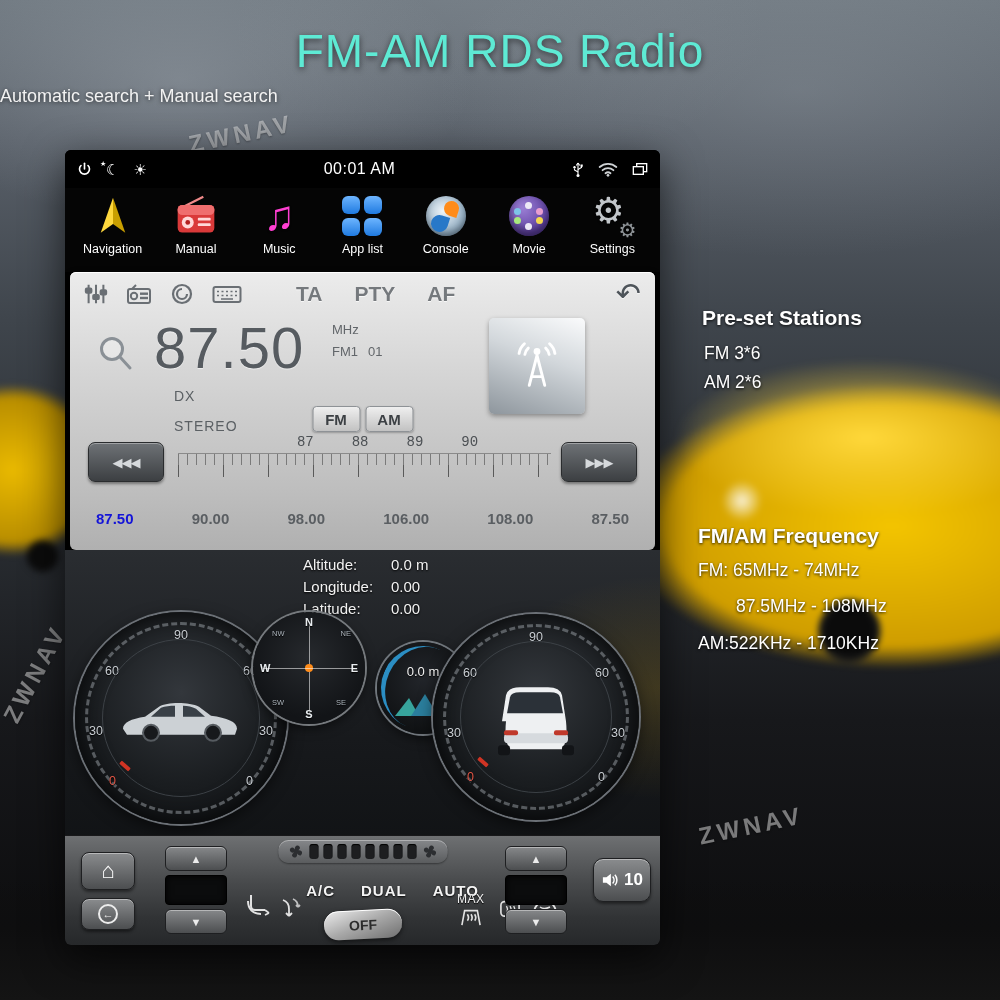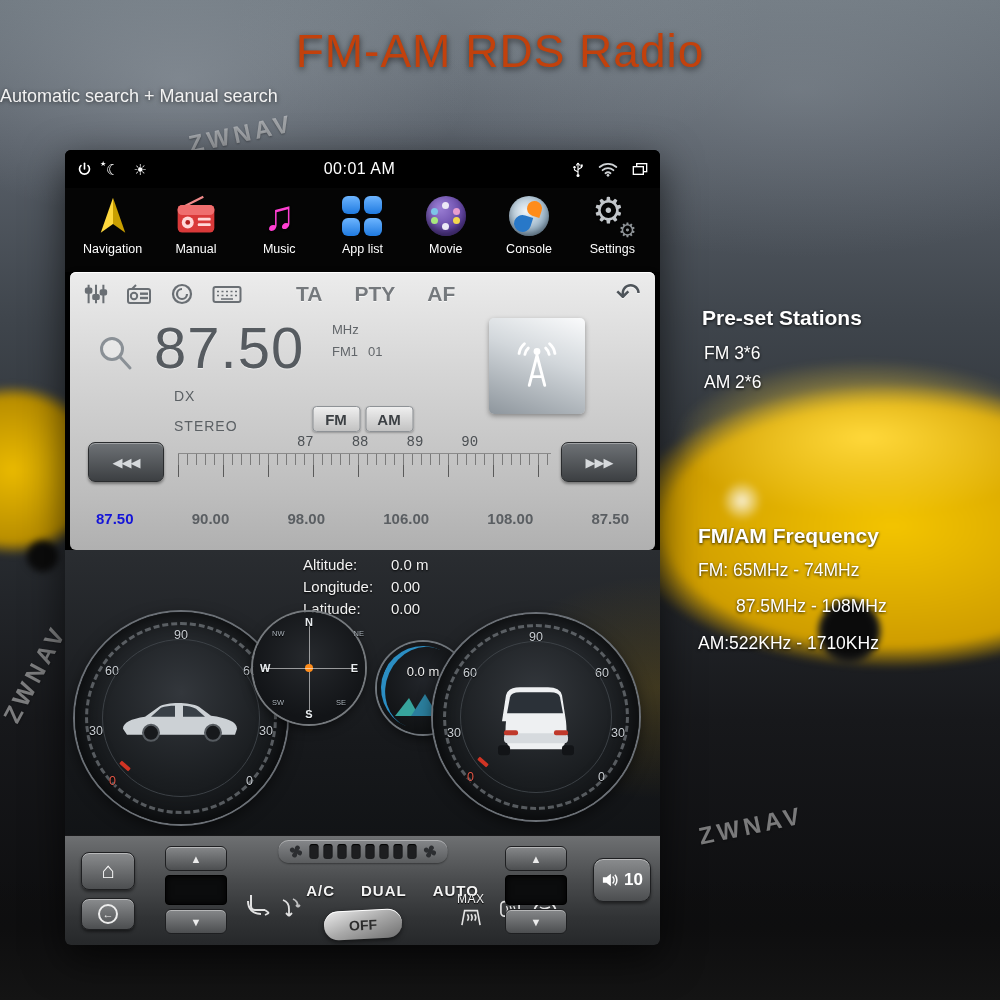--- a/index.html
+++ b/index.html
@@ -26,21 +26,21 @@
     background:
       radial-gradient(circle 30px at 55% 88%, #0b0b0b 45%, transparent 60%),
       radial-gradient(ellipse 80% 55% at 35% 45%, #e9b900, #b98e00 65%, transparent 78%);
     border-radius:30% 50% 50% 30%;
   }
   .road { position:absolute; left:0; right:0; bottom:0; height:120px;
     background:linear-gradient(180deg, rgba(10,10,11,0) 0%, #0e0e0f 40%, #141414 100%); }
 
   
   .hero-title { position:absolute; top:24px; left:0; width:100%; text-align:center;
-    font-size:46px; color:#c2410c; letter-spacing:1px; text-shadow:0 2px 6px rgba(0,0,0,.6); }
+    font-size:46px; color:#5eead4; letter-spacing:1px; text-shadow:0 2px 6px rgba(0,0,0,.6); }
   .hero-sub { position:absolute; top:86px; left:0; width:100%; text-align:left;
     font-size:18px; color:#f2f2f2; text-shadow:0 1px 4px rgba(0,0,0,.6); }
 
   
   .wm { position:absolute; color:rgba(255,255,255,.45); font-weight:bold; letter-spacing:4px;
     font-size:24px; text-shadow:0 1px 2px rgba(0,0,0,.3); pointer-events:none; }
   .wm1 { left:188px; top:120px; transform:rotate(-12deg); }
   .wm2 { left:352px; top:520px; transform:rotate(-12deg); color:rgba(255,255,255,.35); }
   .wm3 { left:-18px; top:660px; transform:rotate(-62deg); }
   .wm4 { left:698px; top:812px; transform:rotate(-12deg); }
@@ -153,21 +153,21 @@
     background:radial-gradient(circle at 50% 40%, #26292d, #121417 70%);
     box-shadow:0 0 0 2px #75797d, 0 4px 12px rgba(0,0,0,.6); }
   .compass::before { content:""; position:absolute; left:50%; top:10px; bottom:10px; width:1px; background:rgba(255,255,255,.55); }
   .compass::after { content:""; position:absolute; top:50%; left:10px; right:10px; height:1px; background:rgba(255,255,255,.55); }
   .c-dot { position:absolute; left:50%; top:50%; width:8px; height:8px; margin:-4px 0 0 -4px;
     background:#ff8c1a; border-radius:50%; }
   .cdir { position:absolute; color:#e8ecef; font-size:11px; font-weight:bold; text-shadow:0 1px 1px #000; }
   .cdir.small { font-size:7.5px; color:#aab2ba; font-weight:normal; }
   .c-n { top:4px; left:50%; transform:translateX(-50%); } .c-s { bottom:4px; left:50%; transform:translateX(-50%); }
   .c-e { right:7px; top:50%; transform:translateY(-50%); } .c-w { left:7px; top:50%; transform:translateY(-50%); }
-  .c-ne { top:17px; right:1px; } .c-nw { top:17px; left:19px; }
+  .c-ne { top:17px; right:14px; } .c-nw { top:17px; left:19px; }
   .c-se { bottom:17px; right:19px; } .c-sw { bottom:17px; left:19px; }
   .altimeter { position:absolute; left:312px; top:92px; width:92px; height:92px; border-radius:50%;
     background:radial-gradient(circle at 50% 40%, #22252a, #101214 72%);
     box-shadow:0 0 0 2px #70767c, 0 4px 12px rgba(0,0,0,.6); }
   .altimeter::before { content:""; position:absolute; inset:4px; border-radius:50%;
     border-left:5px solid #2e9bd6; transform:rotate(24deg); opacity:.9; }
   .alt-value { position:absolute; top:22px; left:0; width:100%; text-align:center; color:#f2f2f2; font-size:13px;
     text-shadow:0 1px 1px #000; }
   .alt-mtn { position:absolute; left:16px; bottom:16px; }
 
@@ -306,29 +306,29 @@
             <i></i>
             <i></i>
             <i></i>
             <i></i>
           </span>
         </span>
       <span class="dock-label">App list</span>
     </div>
     <div class="dock-app">
       <span class="dock-icon">
+          <span class="console-icon"></span>
+        </span>
+      <span class="dock-label">Console</span>
+    </div>
+    <div class="dock-app">
+      <span class="dock-icon">
           <span class="movie-icon"></span>
         </span>
       <span class="dock-label">Movie</span>
-    </div>
-    <div class="dock-app">
-      <span class="dock-icon">
-          <span class="console-icon"></span>
-        </span>
-      <span class="dock-label">Console</span>
     </div>
     <div class="dock-app">
       <span class="dock-icon">
           <span class="gear-wrap">
             <span class="gear-big">⚙</span>
             <span class="gear-small">⚙</span>
           </span>
         </span>
       <span class="dock-label">Settings</span>
     </div>

